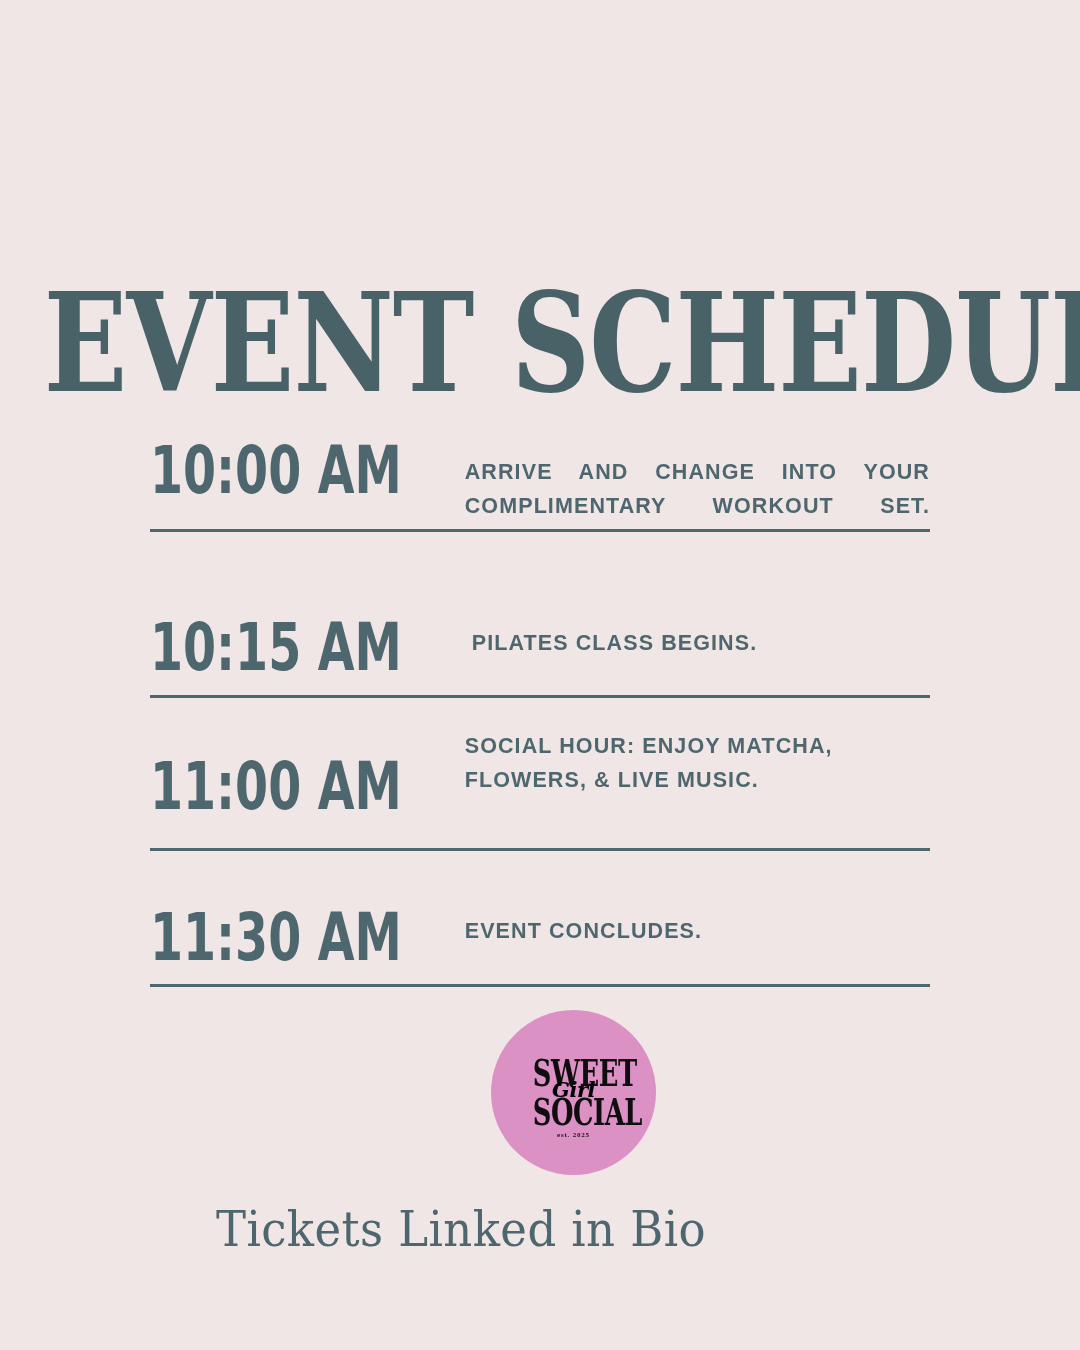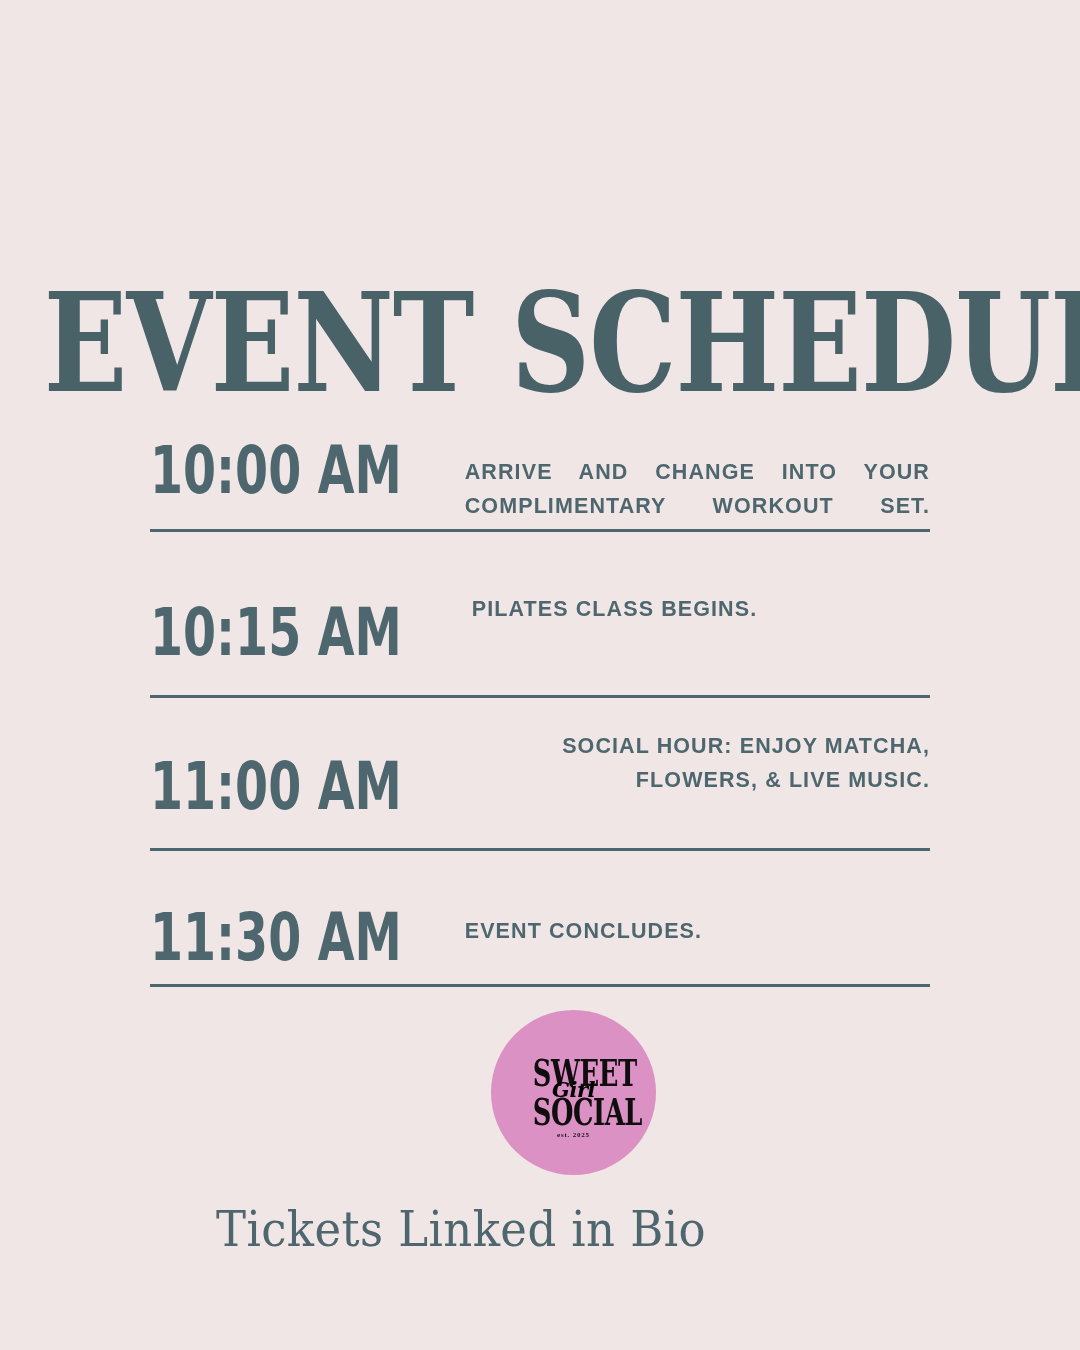--- a/index.html
+++ b/index.html
@@ -54,21 +54,21 @@
   }
   .row {
     position: relative;
     display: flex;
     align-items: flex-start;
     border-bottom: 3px solid #4E676E;
     box-sizing: border-box;
     margin-top: 32px;
   }
   .row-1 { height: 104px; }
-  .row-2 { height: 134px; }
+  .row-2 { height: 134px; align-items: center; }
   .row-3 { height: 121px; }
   .row-4 { height: 104px; }
 
   .time {
     flex: 0 0 287px;
     font-family: "DejaVu Sans Condensed", "Liberation Sans Narrow", "Liberation Sans", sans-serif;
     font-weight: 700;
     font-size: 66px;
     line-height: 1;
     color: #4E676E;
@@ -95,21 +95,21 @@
     margin-left: 0px;
   }
   .desc.justified { text-align: justify; }
   .desc.justified::after {
     content: "";
     display: inline-block;
     width: 100%;
   }
   .row-1 .desc { padding-top: 28px; }
   .row-2 .desc { padding-top: 29px; padding-left: 7px; }
-  .row-3 .desc { max-width: 520px; text-align: right; }
+  .row-3 .desc { max-width: 520px; }
   .row-4 .desc { padding-top: 32px; }
 
   
   .logo-wrap {
     position: absolute;
     left: 16px;
     top: 1010px;
     width: 1080px;
     display: flex;
     justify-content: center;

